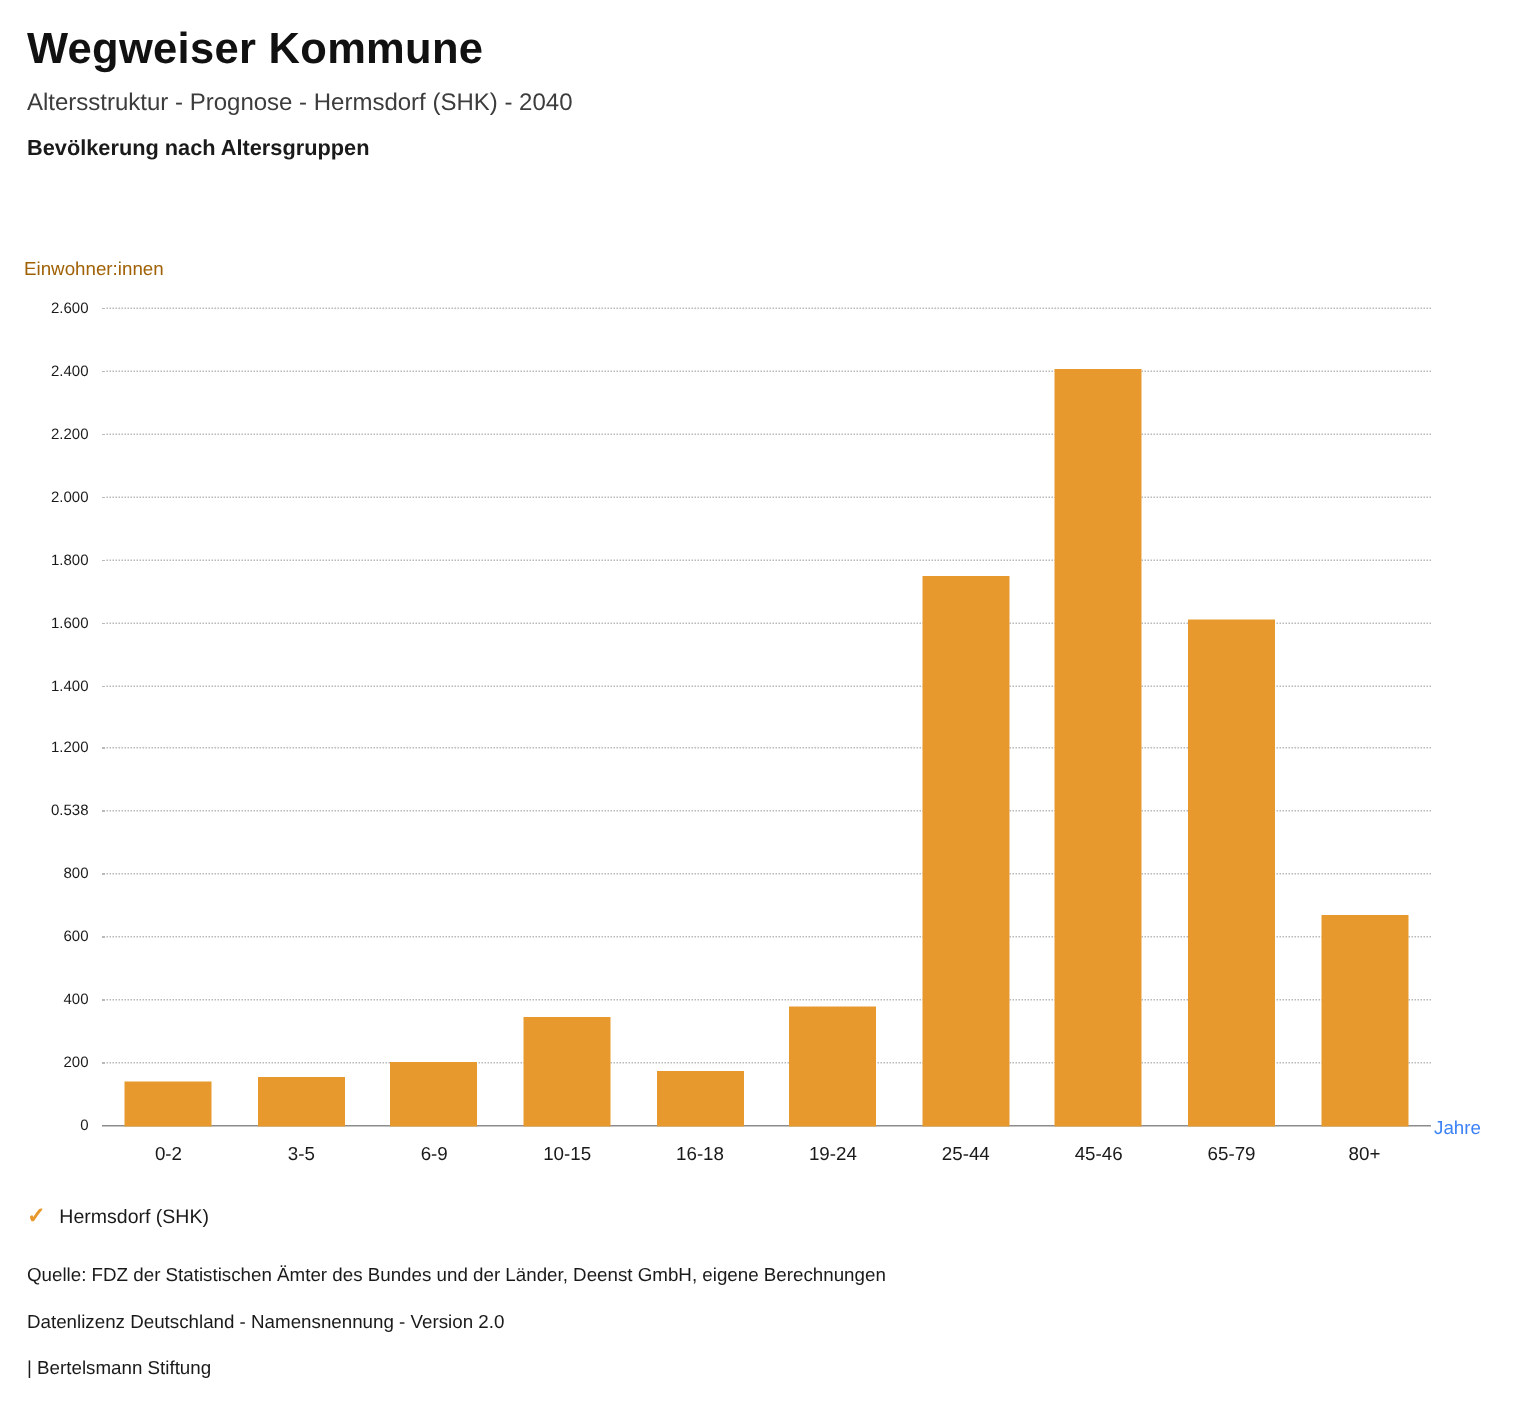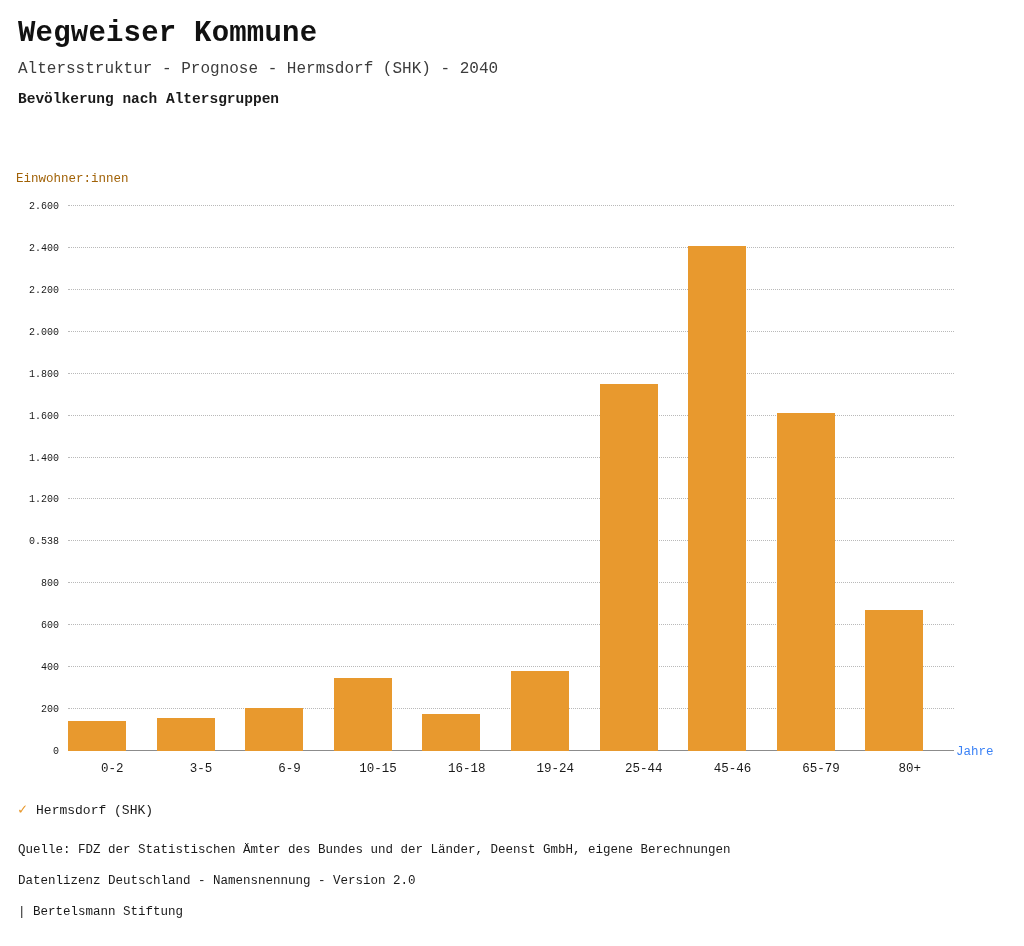--- a/index.html
+++ b/index.html
@@ -10,21 +10,20 @@
     height: 946px;
     background: #ffffff;
     font-family: "Liberation Sans", sans-serif;
     color: #1a1a1a;
   }
   .page {
     position: relative;
     width: 1024px;
     height: 932px;
     overflow: hidden;
-    font-family: Liberation Mono, monospace;
   }
 
   
   .header {
     position: absolute;
     left: 18px;
     top: 18px;
     width: 980px;
   }
   .title {
@@ -112,21 +111,21 @@
     display: flex;
     align-items: flex-end;
     justify-content: space-around;
   }
   .bar-slot {
     position: relative;
     flex: 1 1 0;
     height: 100%;
     display: flex;
     align-items: flex-end;
-    justify-content: flex-start;
+    justify-content: center;
   }
   .bar {
     width: 58px;
     background: #e8992e;
   }
   .xtick {
     position: absolute;
     top: 100%;
     margin-top: 11px;
     left: 50%;

